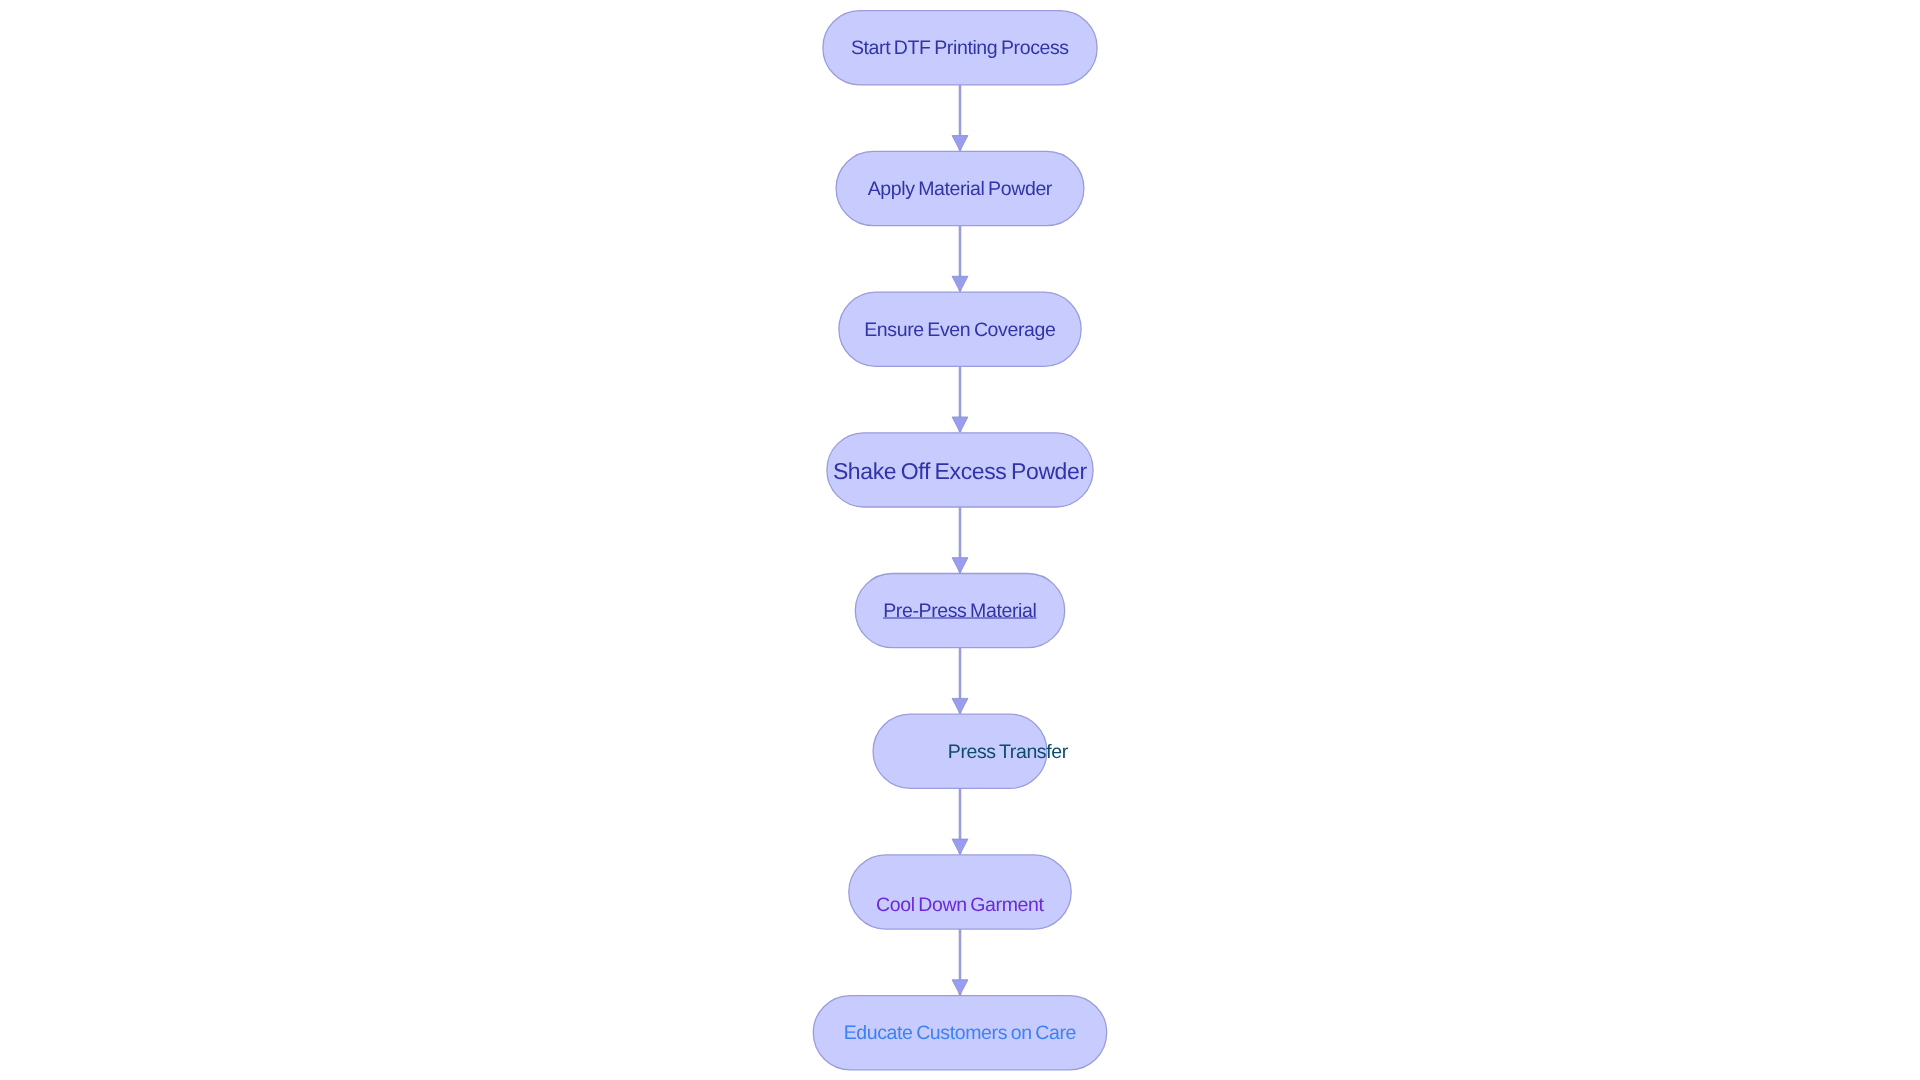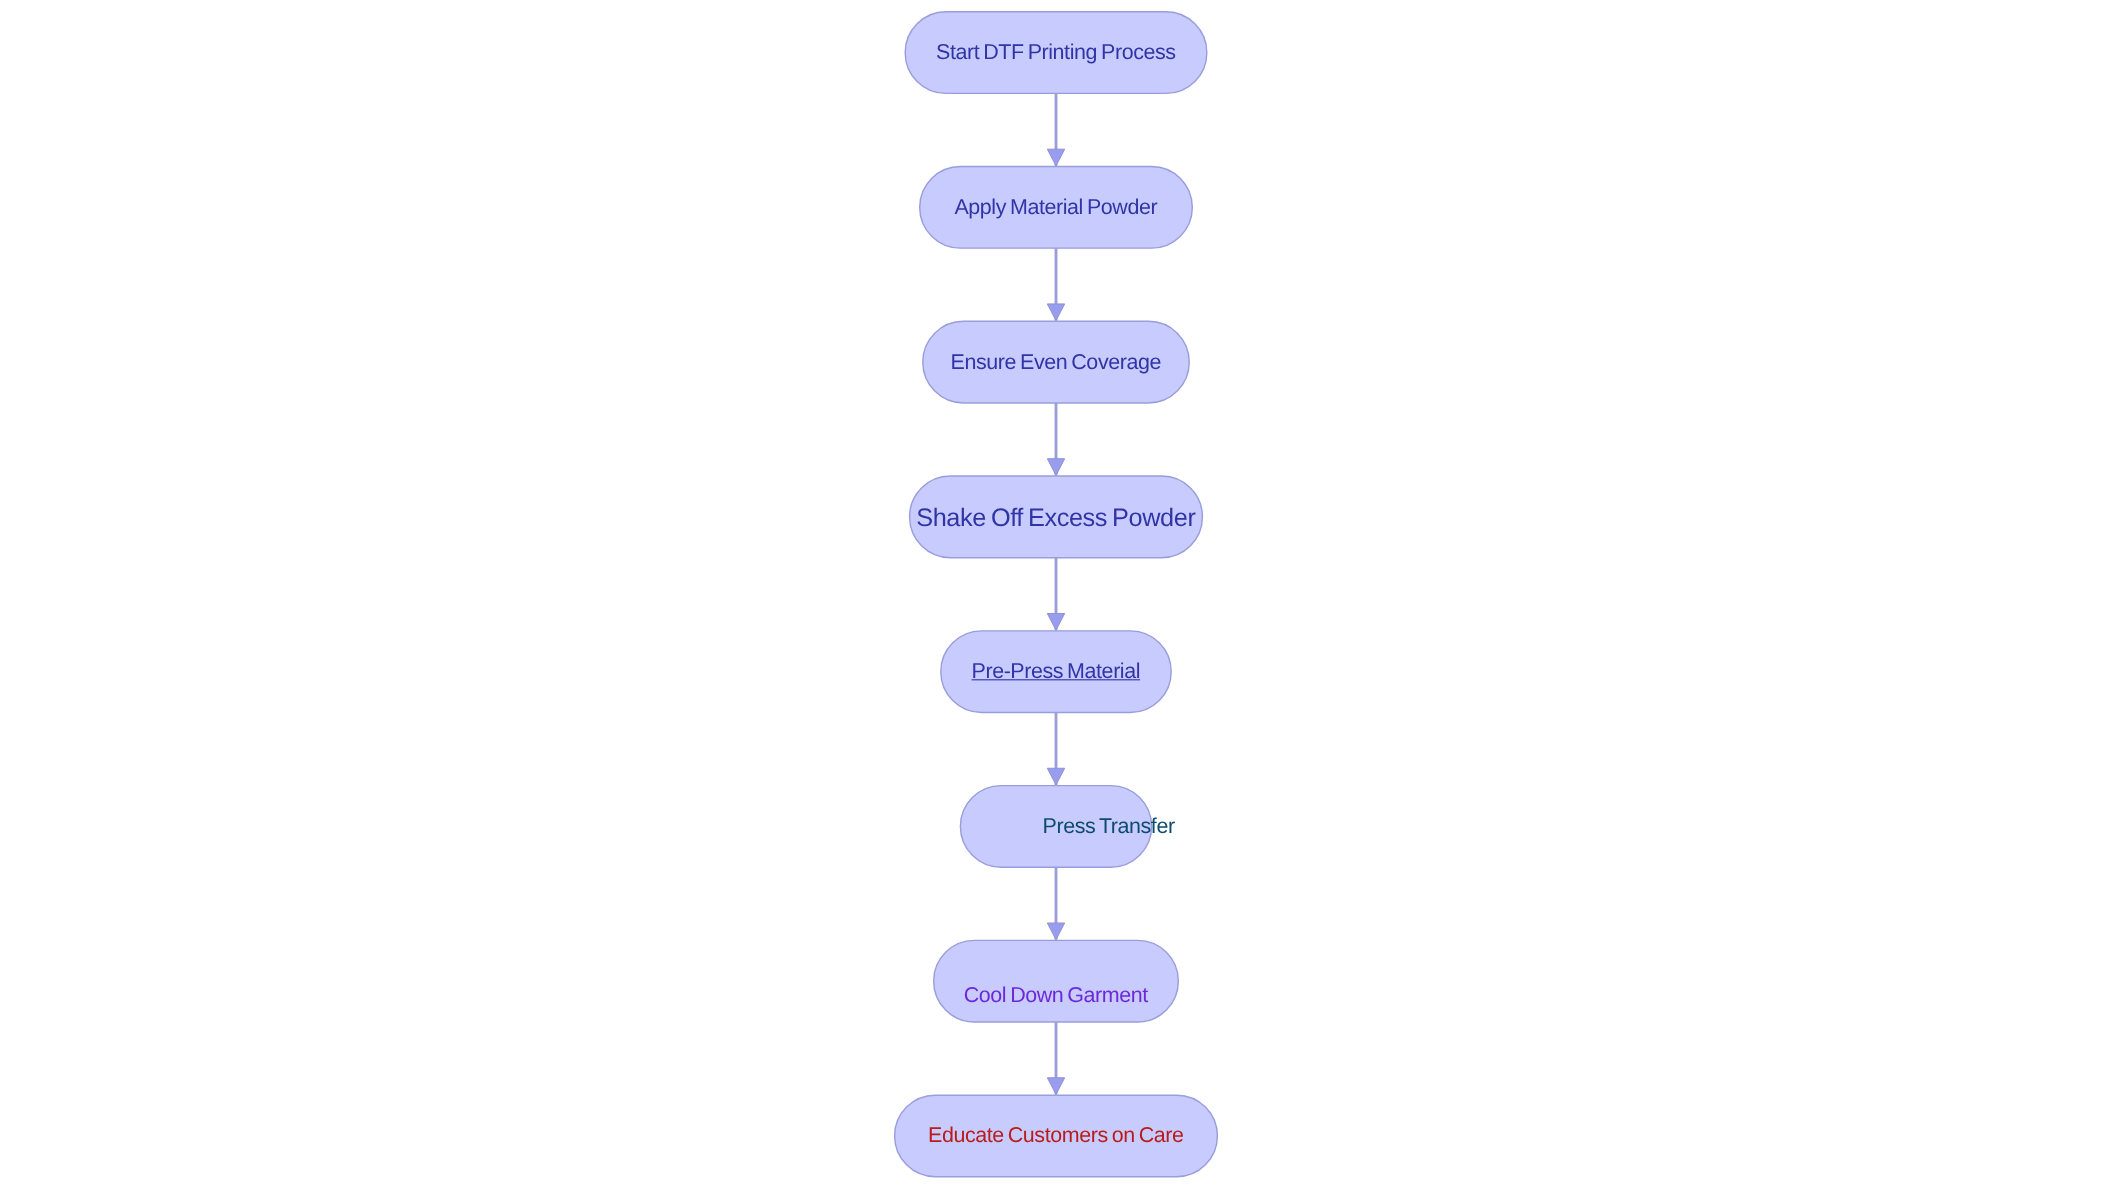--- a/index.html
+++ b/index.html
@@ -95,16 +95,16 @@
   </svg>
 
   <div id="label-layer">
     <div class="node-label" style="left: 960px; top: 46.5px; color: rgb(48, 52, 166); font-size: 19.5px;">Start DTF Printing Process</div>
     <div class="node-label" style="left: 960px; top: 188.2px; color: rgb(48, 52, 166); font-size: 19.5px;">Apply Material Powder</div>
     <div class="node-label" style="left: 960px; top: 328.9px; color: rgb(48, 52, 166); font-size: 19.5px;">Ensure Even Coverage</div>
     <div class="node-label" style="left: 960px; top: 469.6px; color: rgb(48, 52, 166); font-size: 23px;">Shake Off Excess Powder</div>
     <div class="node-label" style="left: 960px; top: 610.3px; color: rgb(48, 52, 166); font-size: 19.5px; text-decoration: underline;">Pre-Press Material</div>
     <div class="node-label" style="left: 960px; top: 751px; color: #0c4a6e; font-size: 19.5px; margin-left: 48px;">Press Transfer</div>
     <div class="node-label" style="left: 960px; top: 891.7px; color: #6d28d9; font-size: 19.5px; margin-top: 12px;">Cool Down Garment</div>
-    <div class="node-label" style="left: 960px; top: 1032.4px; color: #b91c1c; font-size: 19.5px;">Educate Customers on Care</div>
+    <div class="node-label" style="left: 960px; top: 1032.4px; color: #3b82f6; font-size: 19.5px;">Educate Customers on Care</div>
   </div>
 
 </div>
 
 </body></html>

